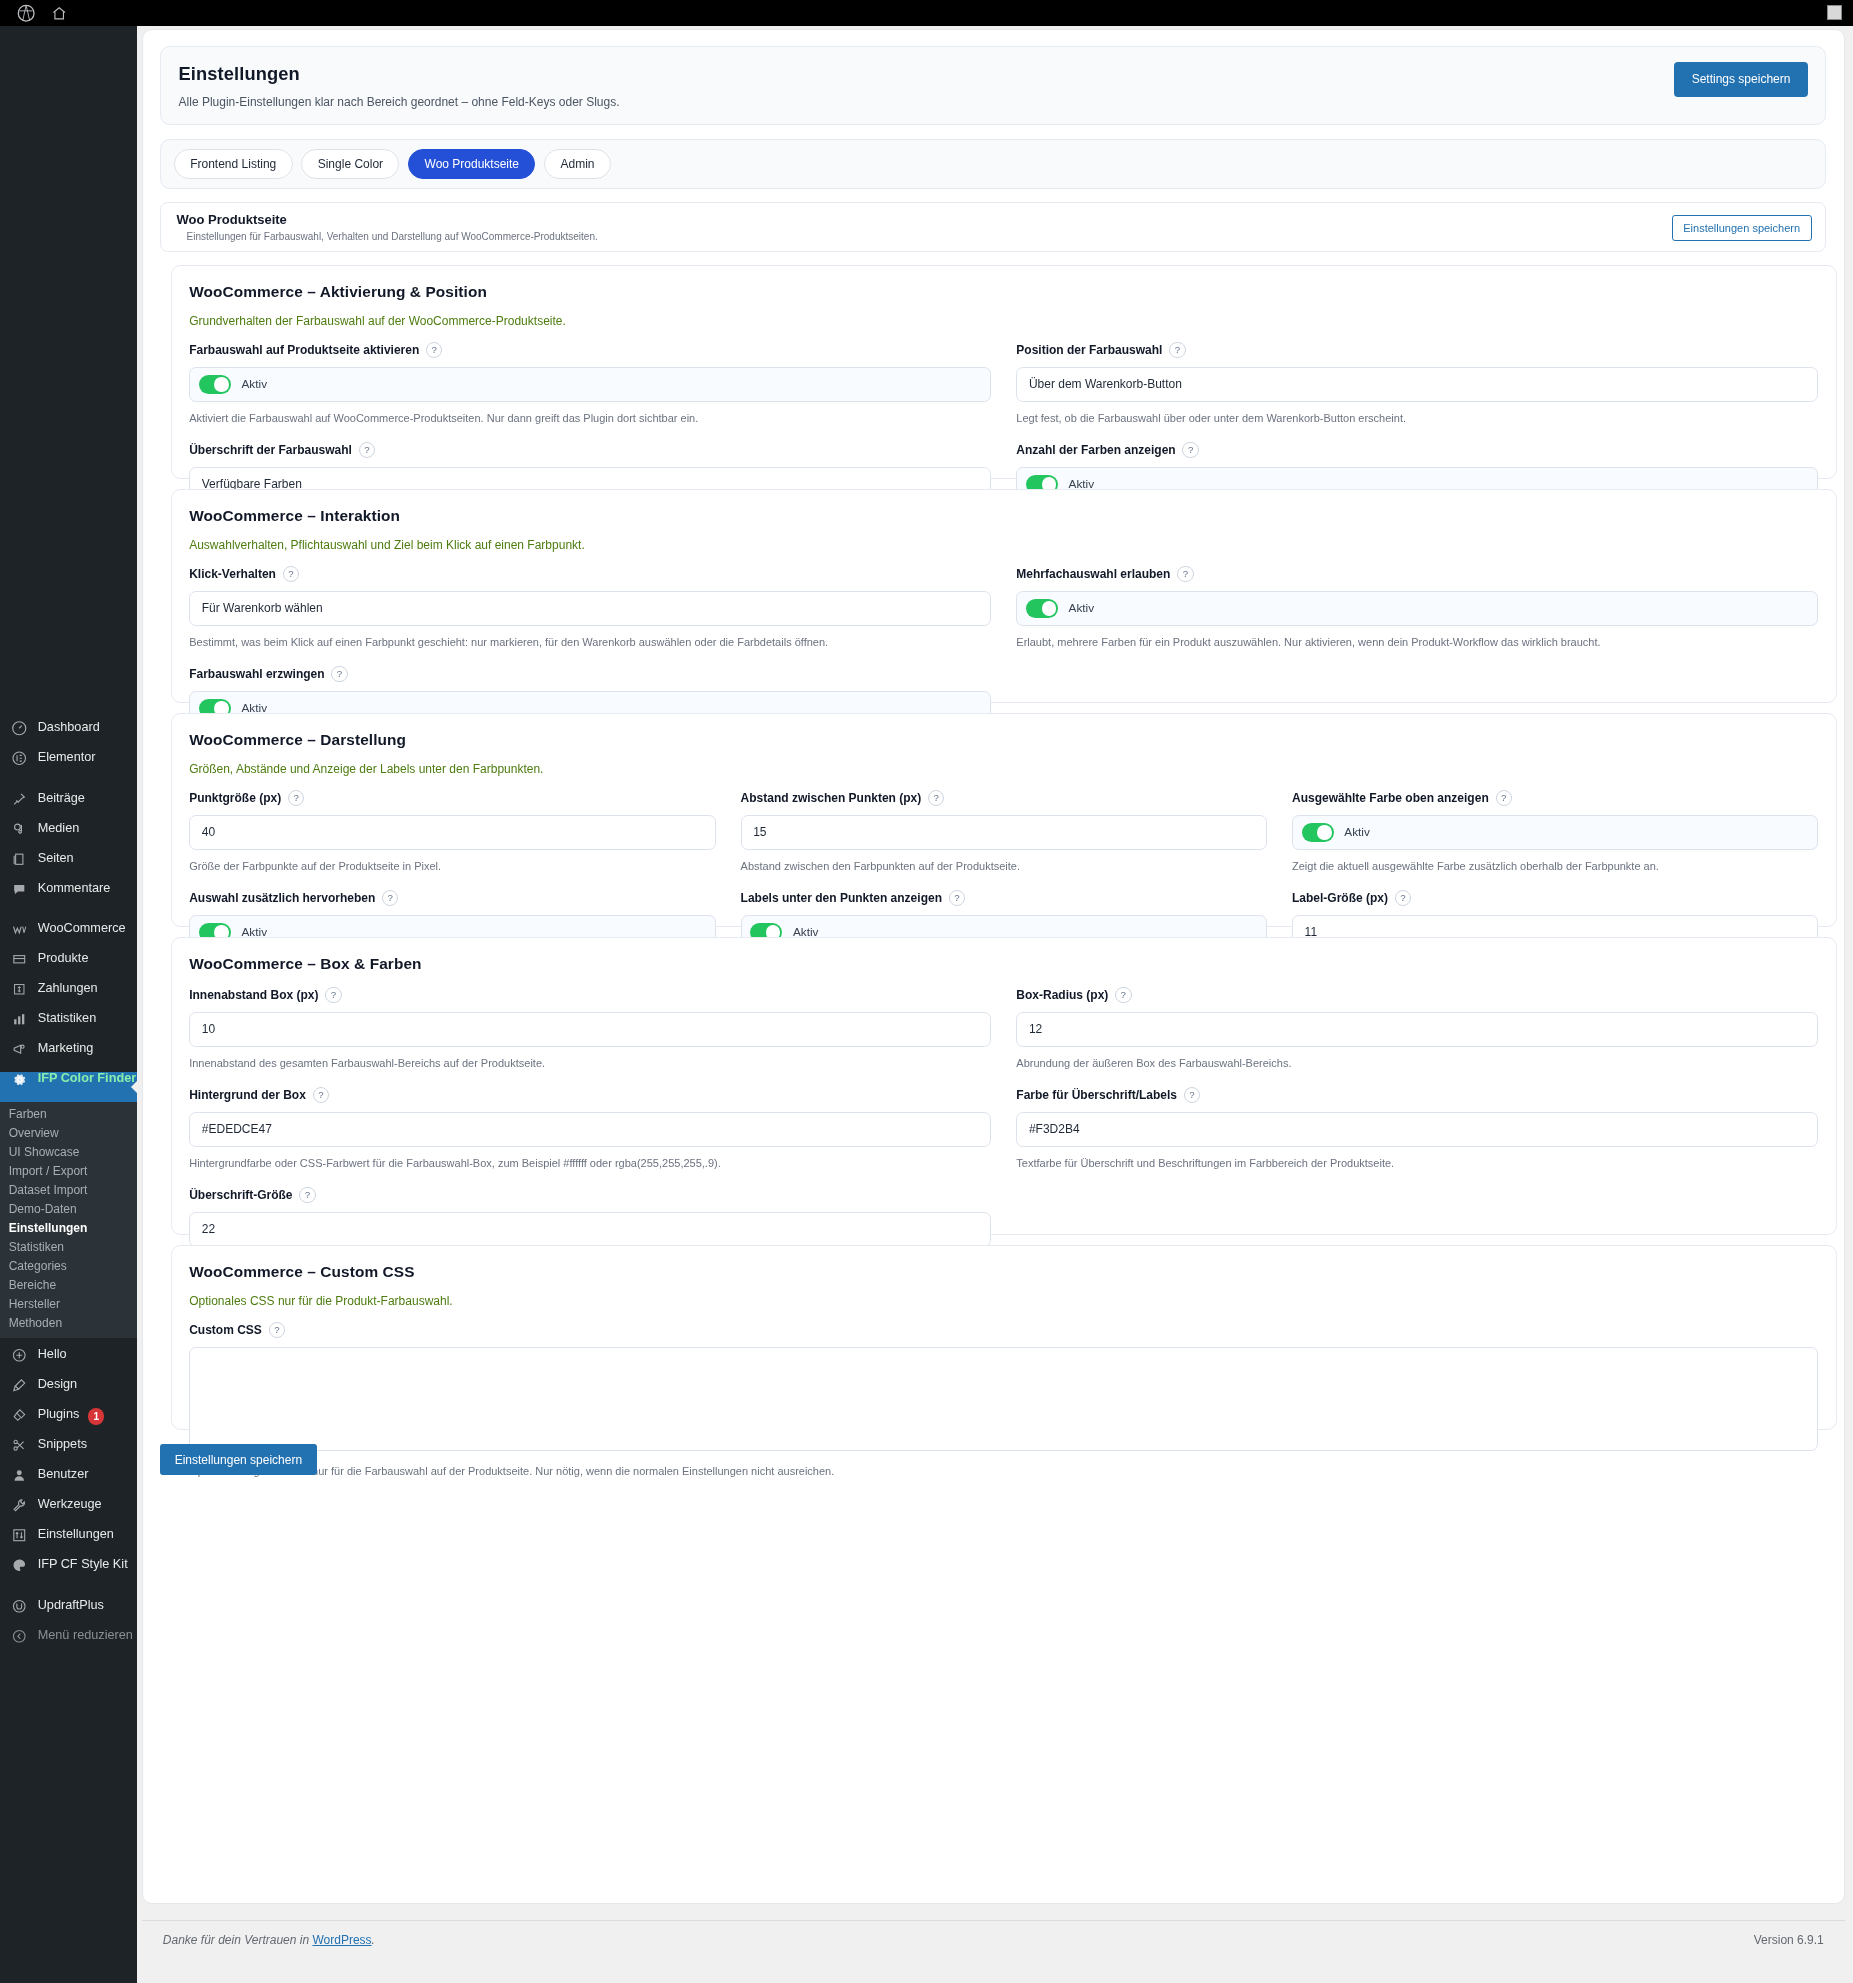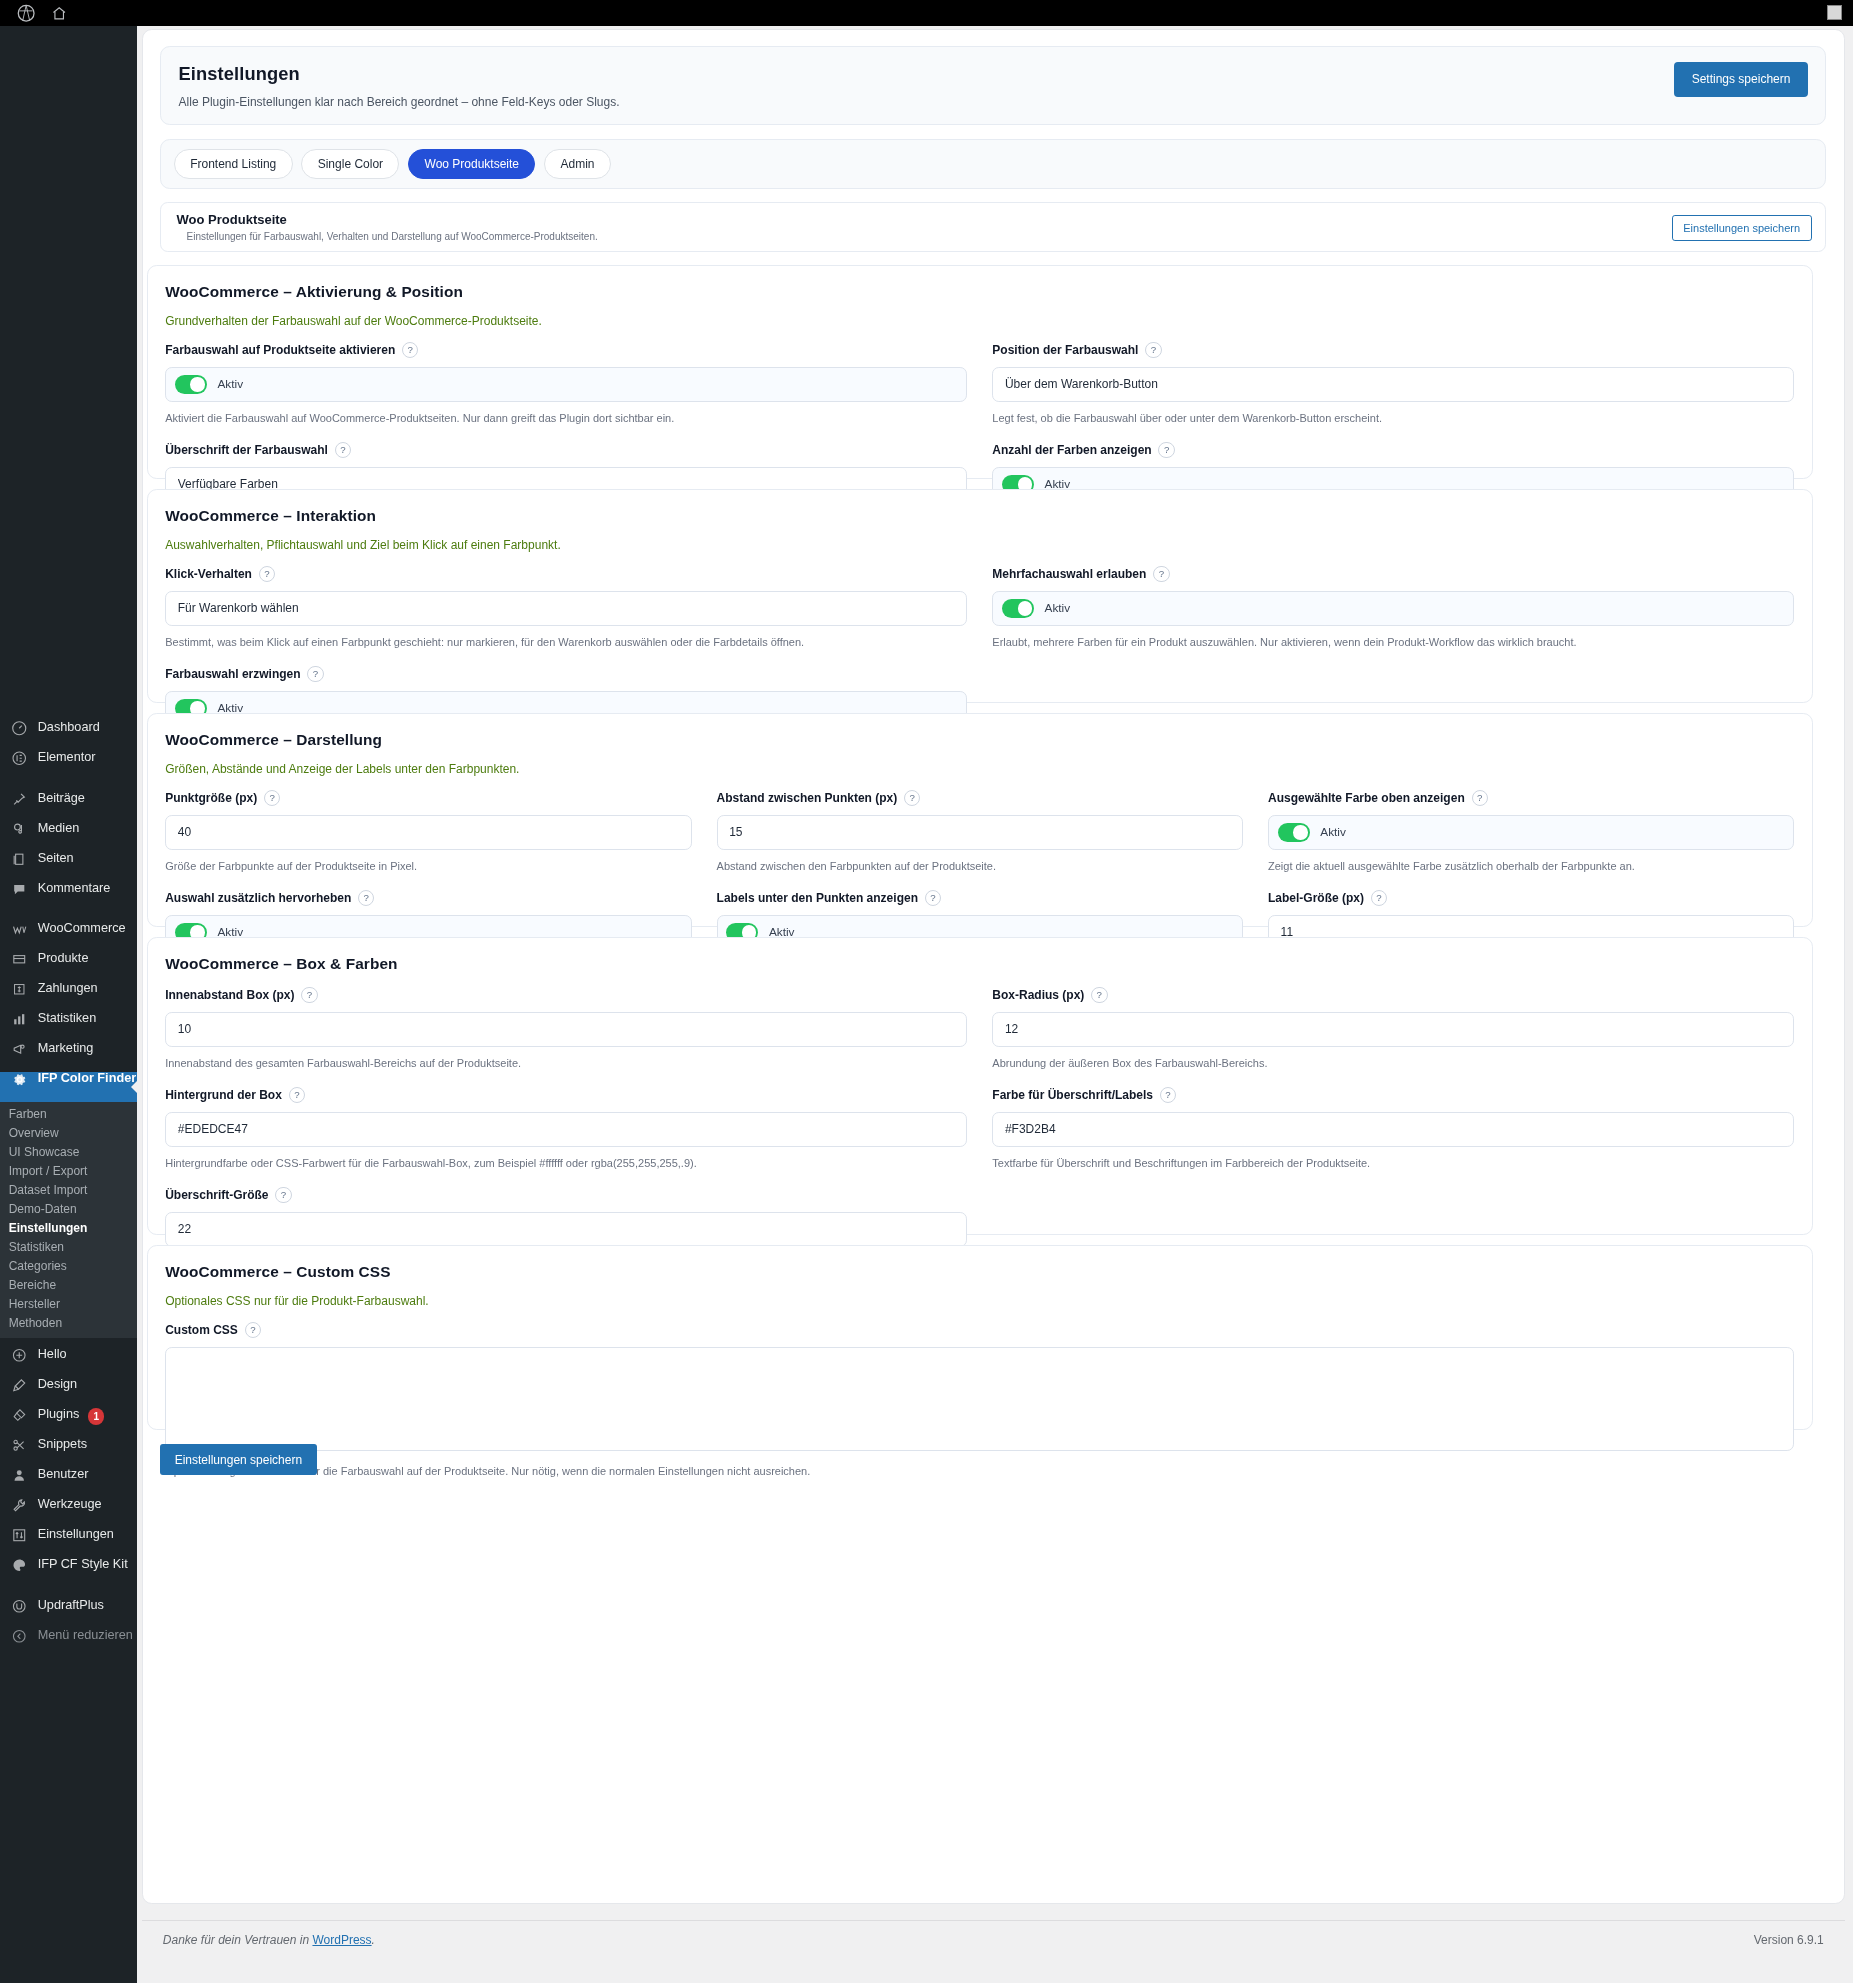--- a/index.html
+++ b/index.html
@@ -25,21 +25,21 @@
     position: absolute; top: 26px; left: 0; width: 137px; height: 1957px;
     background: #1d2327; color: #c3c4c7; font-size: 12.6px;
   }
   .menu-top-spacer { height: 695px; }
   .menu-item {
     display: flex; align-items: flex-start; height: 30px; padding-left: 9.7px;
     color: #e8eaea; gap: 8.7px; position: relative;
   }
   .menu-item .mi-ic { width: 19.3px; display: flex; align-items: center; justify-content: center; color: #a7aaad; }
   .menu-item .mi-label { font-size: 12.7px; line-height: 1; }
-  .menu-item.current { background: #2271b1; color: #ffffff; }
+  .menu-item.current { background: #2271b1; color: #86efac; }
   .menu-item.current .mi-ic { color: #fff; }
   .menu-item.current .mi-label { font-weight: 600; }
   .menu-item.current::after {
     content: ""; position: absolute; right: -1px; top: 50%; transform: translateY(-50%);
     border-style: solid; border-width: 7.7px 7.7px 7.7px 0; border-color: transparent #f0f0f1 transparent transparent;
   }
   .menu-sep { height: 10.6px; }
   .submenu { background: #2c3338; padding: 1.9px 0 5.8px 0; }
   .submenu-item { height: 19px; padding-left: 8.7px; font-size: 12px; color: #a8aeb3;
      display: flex; align-items: center; }
@@ -88,21 +88,21 @@
   }
   .sechdr h2 { font-size: 13px; color: #111827; font-weight: 700; }
   .sechdr p { font-size: 10px; color: #6b7280; margin-top: 4.8px; margin-left: 10px; }
   .btn-outline {
     position: absolute; right: 13.5px; top: 12.6px; background: #fff; color: #2271b1;
     border: 1px solid #2271b1; border-radius: 2.9px; font-size: 11px; padding: 5.8px 10.6px;
     font-family: "Liberation Sans", sans-serif; cursor: pointer;
   }
   
   .card {
-    position: absolute; left: 4px; width: 1666px;
+    position: absolute; left: 28px; width: 1666px;
     background: #fff; border: 1px solid #e6ebf2; border-radius: 9.7px;
     padding: 17.4px 17.4px 15.4px 17.4px;
   }
   .card > h3 { font-size: 15.4px; color: #111827; font-weight: 700; letter-spacing:0.1px; }
   .card > .sub { font-size: 12px; color: #4d7c0f; margin-top: 13px; }
   .grid2 { display: grid; grid-template-columns: 1fr 1fr; column-gap: 25px; margin-top: 13.5px; }
   .grid3 { display: grid; grid-template-columns: 1fr 1fr 1fr; column-gap: 25px; margin-top: 13.5px; }
   .field { margin-bottom: 16.4px; }
   .flabel {
     font-size: 12px; color: #111827; font-weight: 700; display: flex;

